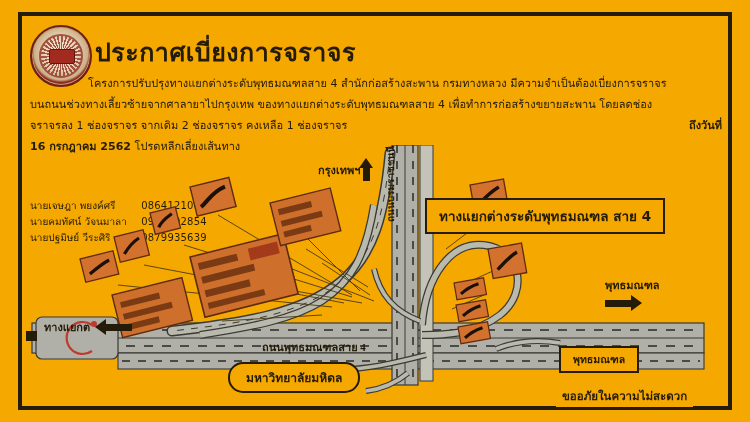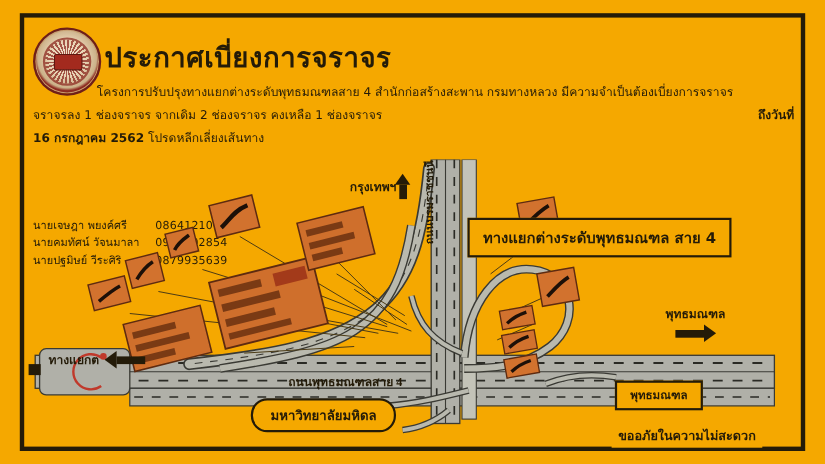--- a/index.html
+++ b/index.html
@@ -158,21 +158,20 @@
   }
 
   
   .dir {
     position: absolute;
     color: #241b08;
     font-weight: bold;
     font-size: 11px;
     white-space: nowrap;
     display: flex;
-    align-items: center;
     gap: 5px;
   }
   #dir-bangkok { left: 318px; top: 161px; flex-direction: column; gap: 1px; }
   #dir-salaya  { left: 44px;  top: 318px; }
   #dir-phuttha-right { left: 605px; top: 276px; flex-direction: column; gap: 1px; }
   #dir-nakhonpathom { left: 432px; top: 378px; }
   #road-name {
     position: absolute;
     left: 262px; top: 338px;
     font-size: 11px;
@@ -227,20 +226,21 @@
 
 <div id="poster">
 
   <div id="frame"></div>
 
   <div class="seal"></div>
   <div class="title">ประกาศเบี่ยงการจราจร</div>
 
   <div class="body-text">
     <p class="body-line-1">โครงการปรับปรุงทางแยกต่างระดับพุทธมณฑลสาย 4 สำนักก่อสร้างสะพาน กรมทางหลวง มีความจำเป็นต้องเบี่ยงการจราจร</p>
+    <p>บนถนนช่วงทางเลี้ยวซ้ายจากศาลายาไปกรุงเทพ ของทางแยกต่างระดับพุทธมณฑลสาย 4 เพื่อทำการก่อสร้างขยายสะพาน โดยลดช่อง</p>
     <p class="line-with-date">
       <span>จราจรลง 1 ช่องจราจร จากเดิม 2 ช่องจราจร คงเหลือ 1 ช่องจราจร</span>
       <span class="due-label">ถึงวันที่</span>
     </p>
     <p>
       <span class="body-date">16 กรกฎาคม  2562</span>
       <span>โปรดหลีกเลี่ยงเส้นทาง</span>
     </p>
   </div>
 

